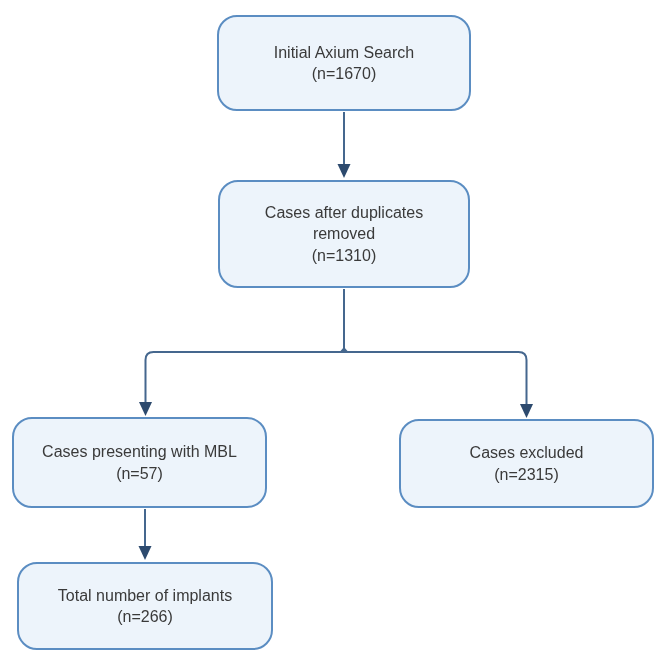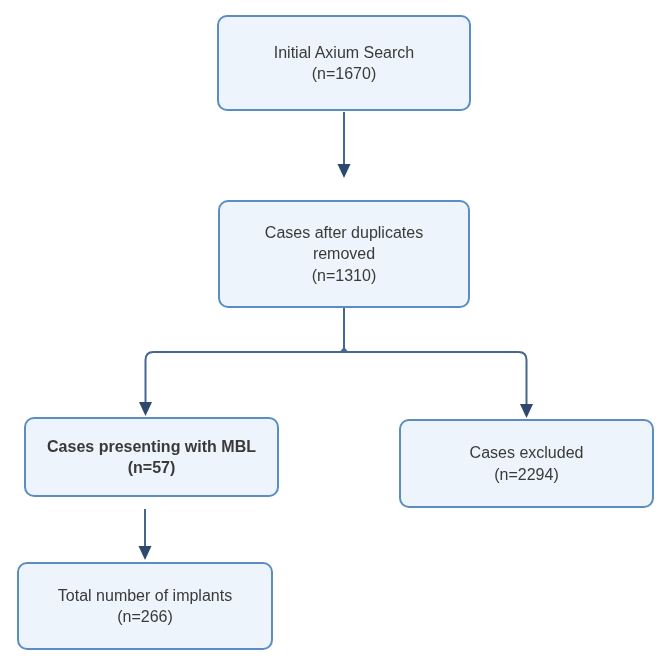--- a/index.html
+++ b/index.html
@@ -20,35 +20,35 @@
     left: 0;
     top: 0;
     width: 669px;
     height: 669px;
   }
   .node {
     position: absolute;
     box-sizing: border-box;
     background: #edf4fb;
     border: 2px solid #5b8dc2;
-    border-radius: 10px;
+    border-radius: 20px;
     display: flex;
     align-items: center;
     justify-content: center;
     text-align: center;
   }
   .node-label {
     color: #3a3a3a;
     font-size: 16px;
     line-height: 1.32;
     white-space: pre-line;
   }
   .n-initial  { left: 217px; top: 15px;  width: 254px; height: 96px; }
-  .n-dedup    { left: 218px; top: 180px; width: 252px; height: 108px; margin-top: 20px; }
-  .n-mbl      { left: 24px;  top: 417px; width: 255px; height: 80px; font-weight: bold; }
+  .n-dedup    { left: 218px; top: 180px; width: 252px; height: 108px; }
+  .n-mbl      { left: 12px;  top: 417px; width: 255px; height: 91px; }
   .n-excluded { left: 399px; top: 419px; width: 255px; height: 89px; }
   .n-total    { left: 17px;  top: 562px; width: 256px; height: 88px; }
   .edge { stroke: #45678e; stroke-width: 2; fill: none; }
   .arrowhead { fill: #2d4a6e; stroke: none; }
 </style>
 </head>
 <body>
 
 <div class="canvas">
 
@@ -91,21 +91,21 @@
 (n=1310)</span>
   </div>
 
   <div class="node n-mbl">
     <span class="node-label">Cases presenting with MBL
 (n=57)</span>
   </div>
 
   <div class="node n-excluded">
     <span class="node-label">Cases excluded
-(n=2294)</span>
+(n=2315)</span>
   </div>
 
   <div class="node n-total">
     <span class="node-label">Total number of implants
 (n=266)</span>
   </div>
 
 </div>
 
 </body></html>

